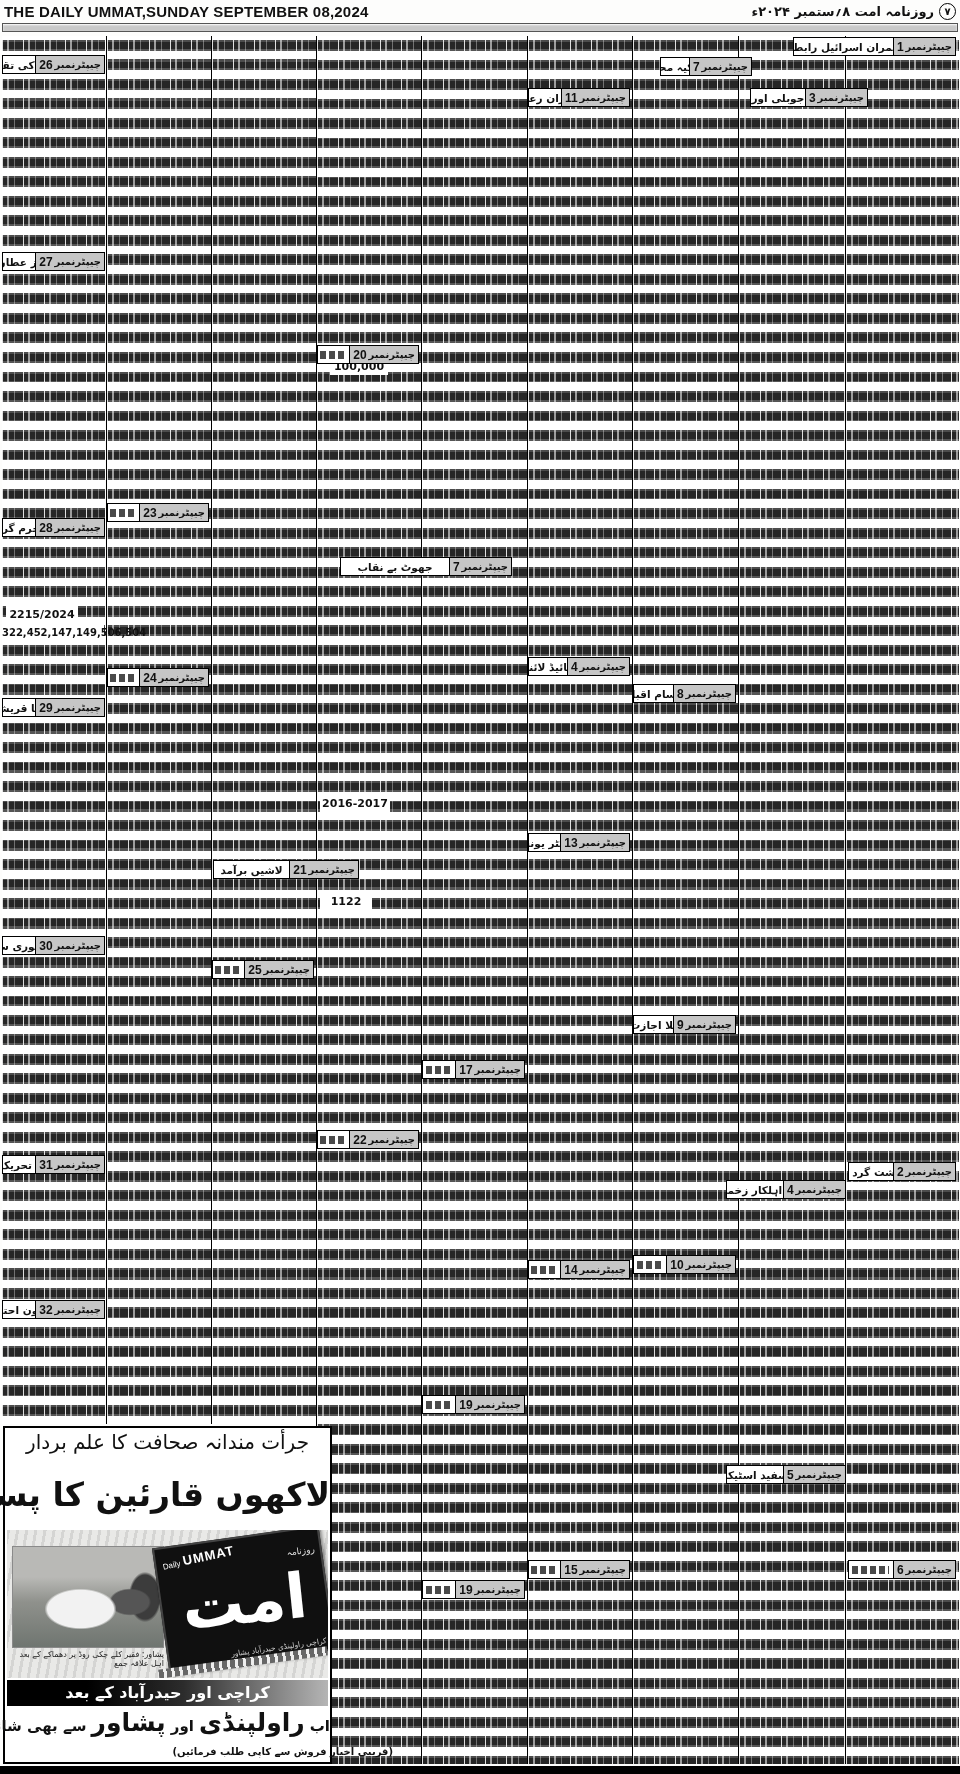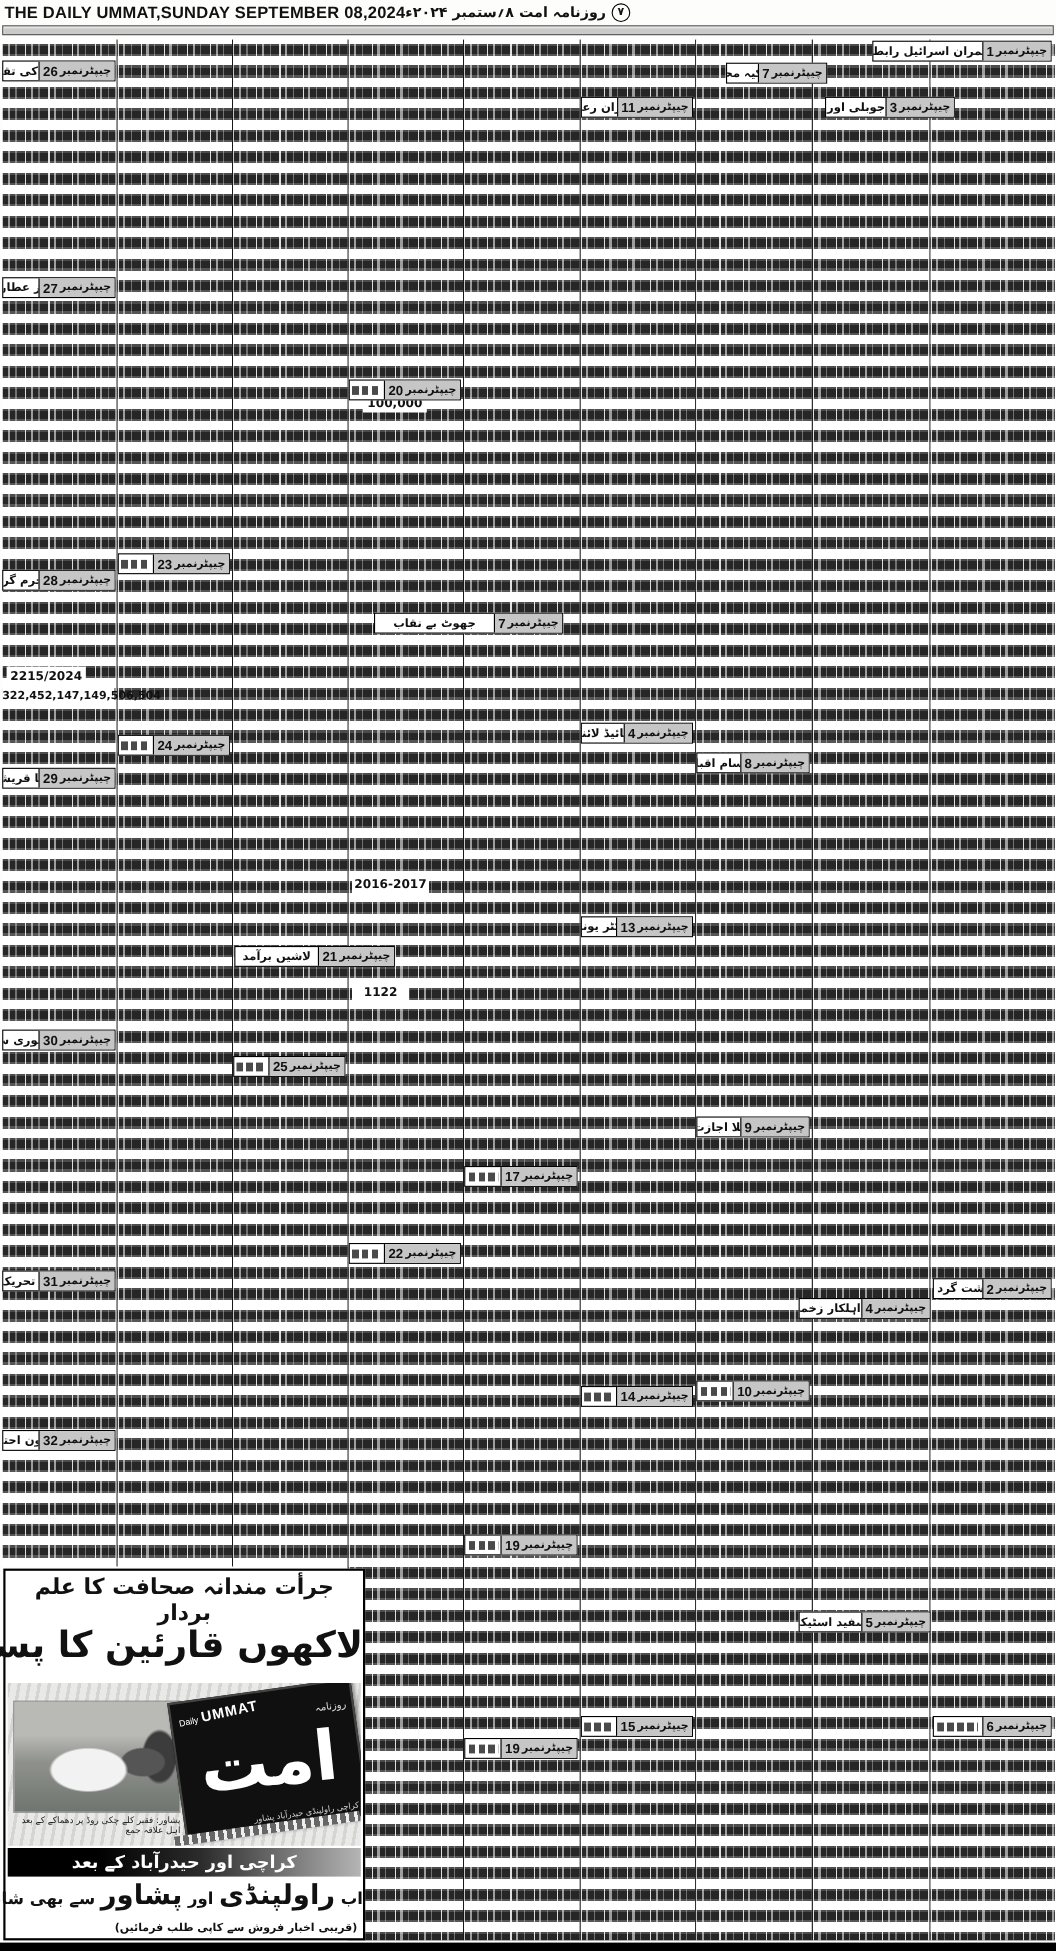--- a/index.html
+++ b/index.html
@@ -1,20 +1,20 @@
 <!DOCTYPE html>
 <html lang="ur"><head>
 <meta charset="utf-8">
 <style>
   html,body{margin:0;padding:0;background:#9a9a9a;}
   #page{position:relative;width:960px;height:1774px;background:#fdfdfc;margin:0 auto;
         font-family:"DejaVu Sans",sans-serif;color:#111;overflow:hidden;}
   
   #masthead-bar{position:absolute;left:0;top:0;width:960px;height:22px;display:flex;
-      align-items:center;padding:0 4px;box-sizing:border-box;}
+      justify-content:space-between;align-items:center;padding:0 4px;box-sizing:border-box;}
   #masthead-bar .ltitle{font-family:"Liberation Sans",sans-serif;font-weight:bold;font-size:15px;letter-spacing:.2px;}
   #masthead-bar .rtitle{direction:rtl;font-size:13px;font-weight:bold;display:flex;align-items:center;gap:5px;}
   .badge{display:inline-block;width:15px;height:15px;border:1.4px solid #000;border-radius:50%;
       font-size:10px;line-height:15px;text-align:center;font-weight:bold;}
   #grey-rule{position:absolute;left:2px;top:23px;width:956px;height:9px;background:#c9c9c9;
       border:1px solid #555;box-sizing:border-box;box-shadow:inset 0 1px 2px #fff;}
   
   .col{position:absolute;top:36px;}
   .utext{width:100%;height:100%;
     background-image:
@@ -32,21 +32,21 @@
   .cnum b{font-family:"Liberation Sans",sans-serif;font-size:12px;line-height:1;}
   .ctitle{flex:1;display:flex;align-items:center;justify-content:center;padding:0 2px;overflow:hidden;}
   .ctitle u{text-decoration:none;font-size:10.5px;font-weight:bold;white-space:nowrap;}
   .ctitle.unread{background:repeating-linear-gradient(90deg,#4a4a4a 0 6px,#fff 6px 9px) center/85% 8px no-repeat;}
   
   .snip{position:absolute;z-index:4;background:#fff;direction:ltr;font-family:"DejaVu Sans",sans-serif;
         font-weight:bold;font-size:11px;line-height:17px;text-align:center;}
   
   #advert{position:absolute;left:3px;top:1426px;width:329px;height:338px;background:#fff;
           border:2px solid #000;box-sizing:border-box;z-index:6;direction:rtl;}
-  #ad-slogan{position:absolute;left:0;top:2px;width:100%;text-align:center;font-size:20px;font-weight:bold;}
+  #ad-slogan{position:absolute;left:0;top:2px;width:100%;text-align:center;font-size:20px;font-weight:normal;}
   #ad-headline{position:absolute;left:0;top:34px;width:100%;text-align:center;font-size:33px;
                font-weight:900;line-height:66px;white-space:nowrap;letter-spacing:-1px;}
   #ad-collage{position:absolute;left:2px;top:102px;width:321px;height:148px;background:#e9e9e7;overflow:hidden;
       background-image:repeating-linear-gradient(100deg,rgba(120,120,120,.18) 0 3px,rgba(255,255,255,0) 3px 9px);}
   #ad-photo{position:absolute;left:5px;top:16px;width:150px;height:100px;border:1px solid #8a8a8a;
       background:
         radial-gradient(ellipse 60px 34px at 45% 62%, #f2f2f2 0 55%, transparent 60%),
         radial-gradient(ellipse 34px 22px at 78% 55%, #555 0 55%, transparent 62%),
         radial-gradient(ellipse 26px 40px at 88% 50%, #3c3c3c 0 55%, transparent 63%),
         linear-gradient(180deg,#b9b9b6 0 30%,#8f918c 55%,#6f7570 100%);}
@@ -61,21 +61,21 @@
       font-weight:900;line-height:92px;transform:rotate(2deg);}
   #ad-card .cities-sm{position:absolute;right:6px;bottom:4px;font-size:7.5px;color:#cfcfcf;}
   #ad-card-strip{position:absolute;right:0px;top:128px;width:170px;height:9px;transform:rotate(-8deg);
       background:repeating-linear-gradient(90deg,#666 0 5px,#eee 5px 8px);}
   #ad-band{position:absolute;left:2px;top:252px;width:321px;height:26px;color:#fff;
       background:linear-gradient(90deg,#000 25%,#2c2c2c 55%,#b5b5b5 100%);
       text-align:center;font-size:16px;font-weight:bold;line-height:26px;}
   #ad-cities{position:absolute;left:0;top:280px;width:100%;text-align:center;white-space:nowrap;}
   #ad-cities .sm{font-size:15px;font-weight:bold;}
   #ad-cities .big{font-size:25px;font-weight:900;letter-spacing:-.5px;}
-  #ad-note{position:absolute;left:0;top:318px;width:100%;text-align:center;font-size:10px;font-weight:bold;padding-left:47px;}
+  #ad-note{position:absolute;left:16px;top:318px;width:100%;text-align:right;font-size:10px;font-weight:bold;padding-left:47px;}
   
   #bottom-bar{position:absolute;left:0;top:1766px;width:960px;height:8px;background:#000;}
 </style>
 </head>
 <body>
 
 <div id="page">
 
   <div id="masthead-bar">
     <span class="ltitle">THE DAILY UMMAT,SUNDAY SEPTEMBER 08,2024</span>

